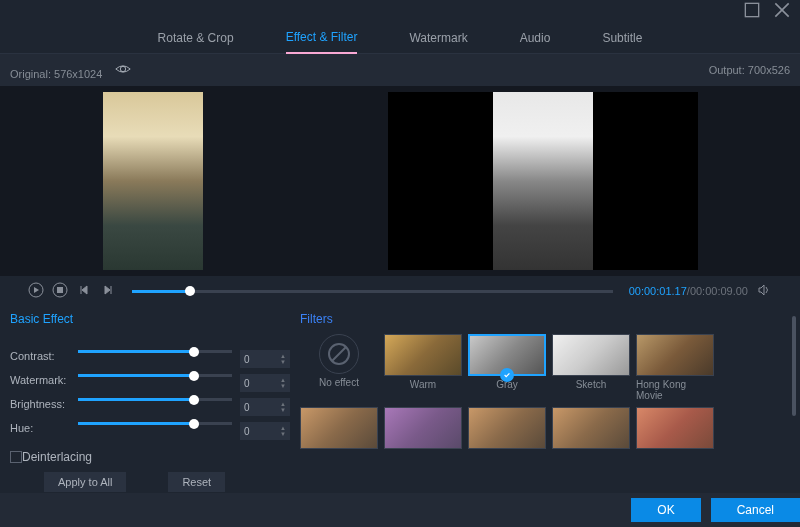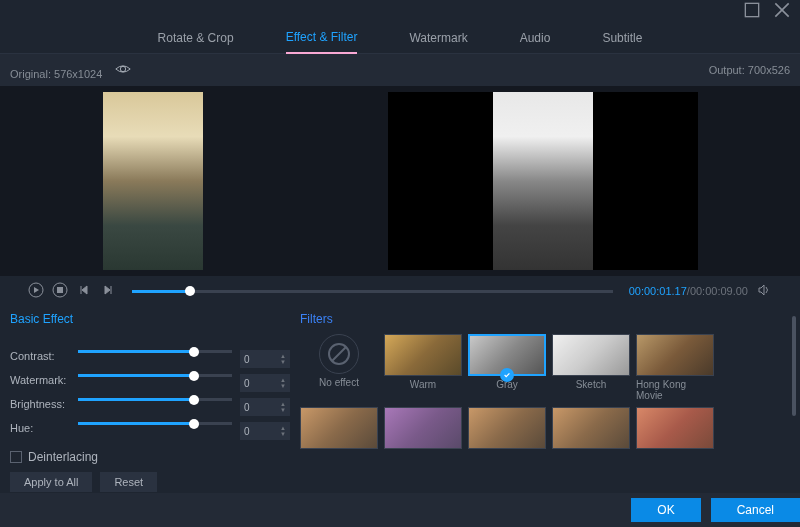--- a/index.html
+++ b/index.html
@@ -35,25 +35,25 @@
 .panel-left h4 { color: #1fa3ff; font-size: 12px; font-weight: normal; margin-bottom: 24px; }
 
 .ctrl-row { display: flex; gap: 8px; margin-bottom: 6px; }
 .ctrl-row label { width: 60px; font-size: 11px; color: #aeb4bd; }
 .slider-wrap { flex: 1; height: 3px; background: #3a4250; position: relative; }
 .slider-fill { position: absolute; left: 0; top: 0; height: 100%; width: 75%; background: #1fa3ff; }
 .slider-handle { position: absolute; left: 75%; top: 50%; transform: translate(-50%, -50%); width: 10px; height: 10px; background: #fff; border-radius: 50%; }
 .spin { width: 50px; height: 18px; background: #2a3240; display: flex; align-items: center; justify-content: space-between; padding: 0 4px; font-size: 10px; }
 .spin .arrows { display: flex; flex-direction: column; font-size: 6px; line-height: 6px; color: #6c727b; }
 
-.checkbox-row { display: flex; align-items: center; gap: 6px; margin: 10px 0 8px; }
+.checkbox-row { display: flex; align-items: center; gap: 0; margin: 10px 0 8px; }
 .checkbox { width: 12px; height: 12px; border: 1px solid #5a6270; }
 
 .btn-row { display: flex; gap: 8px; }
-.btn-small { background: #2a3240; padding: 4px 14px; font-size: 11px; cursor: pointer; }
+.btn-small { background: #2a3240; padding: 4px 14px; font-size: 11px; cursor: pointer; margin-left: 34px; }
 
 .panel-right { flex: 1; }
 .panel-right h4 { color: #3b82f6; font-size: 12px; font-weight: normal; margin-bottom: 8px; }
 .filters-grid { display: flex; flex-wrap: wrap; gap: 6px; }
 .filter-item { width: 78px; display: flex; flex-direction: column; align-items: center; gap: 3px; cursor: pointer; }
 .thumb { width: 78px; height: 42px; border: 1px solid #3a4250; position: relative; }
 .thumb.selected { border: 2px solid #1fa3ff; }
 .thumb.noeffect { display: flex; align-items: center; justify-content: center; border-radius: 50%; width: 40px; height: 40px; margin: 0 auto; }
 .filter-label { font-size: 10px; color: #868d96; }
 .check-badge { position: absolute; bottom: -8px; left: 50%; transform: translateX(-50%); width: 14px; height: 14px; background: #1fa3ff; border-radius: 50%; display: flex; align-items: center; justify-content: center; }

